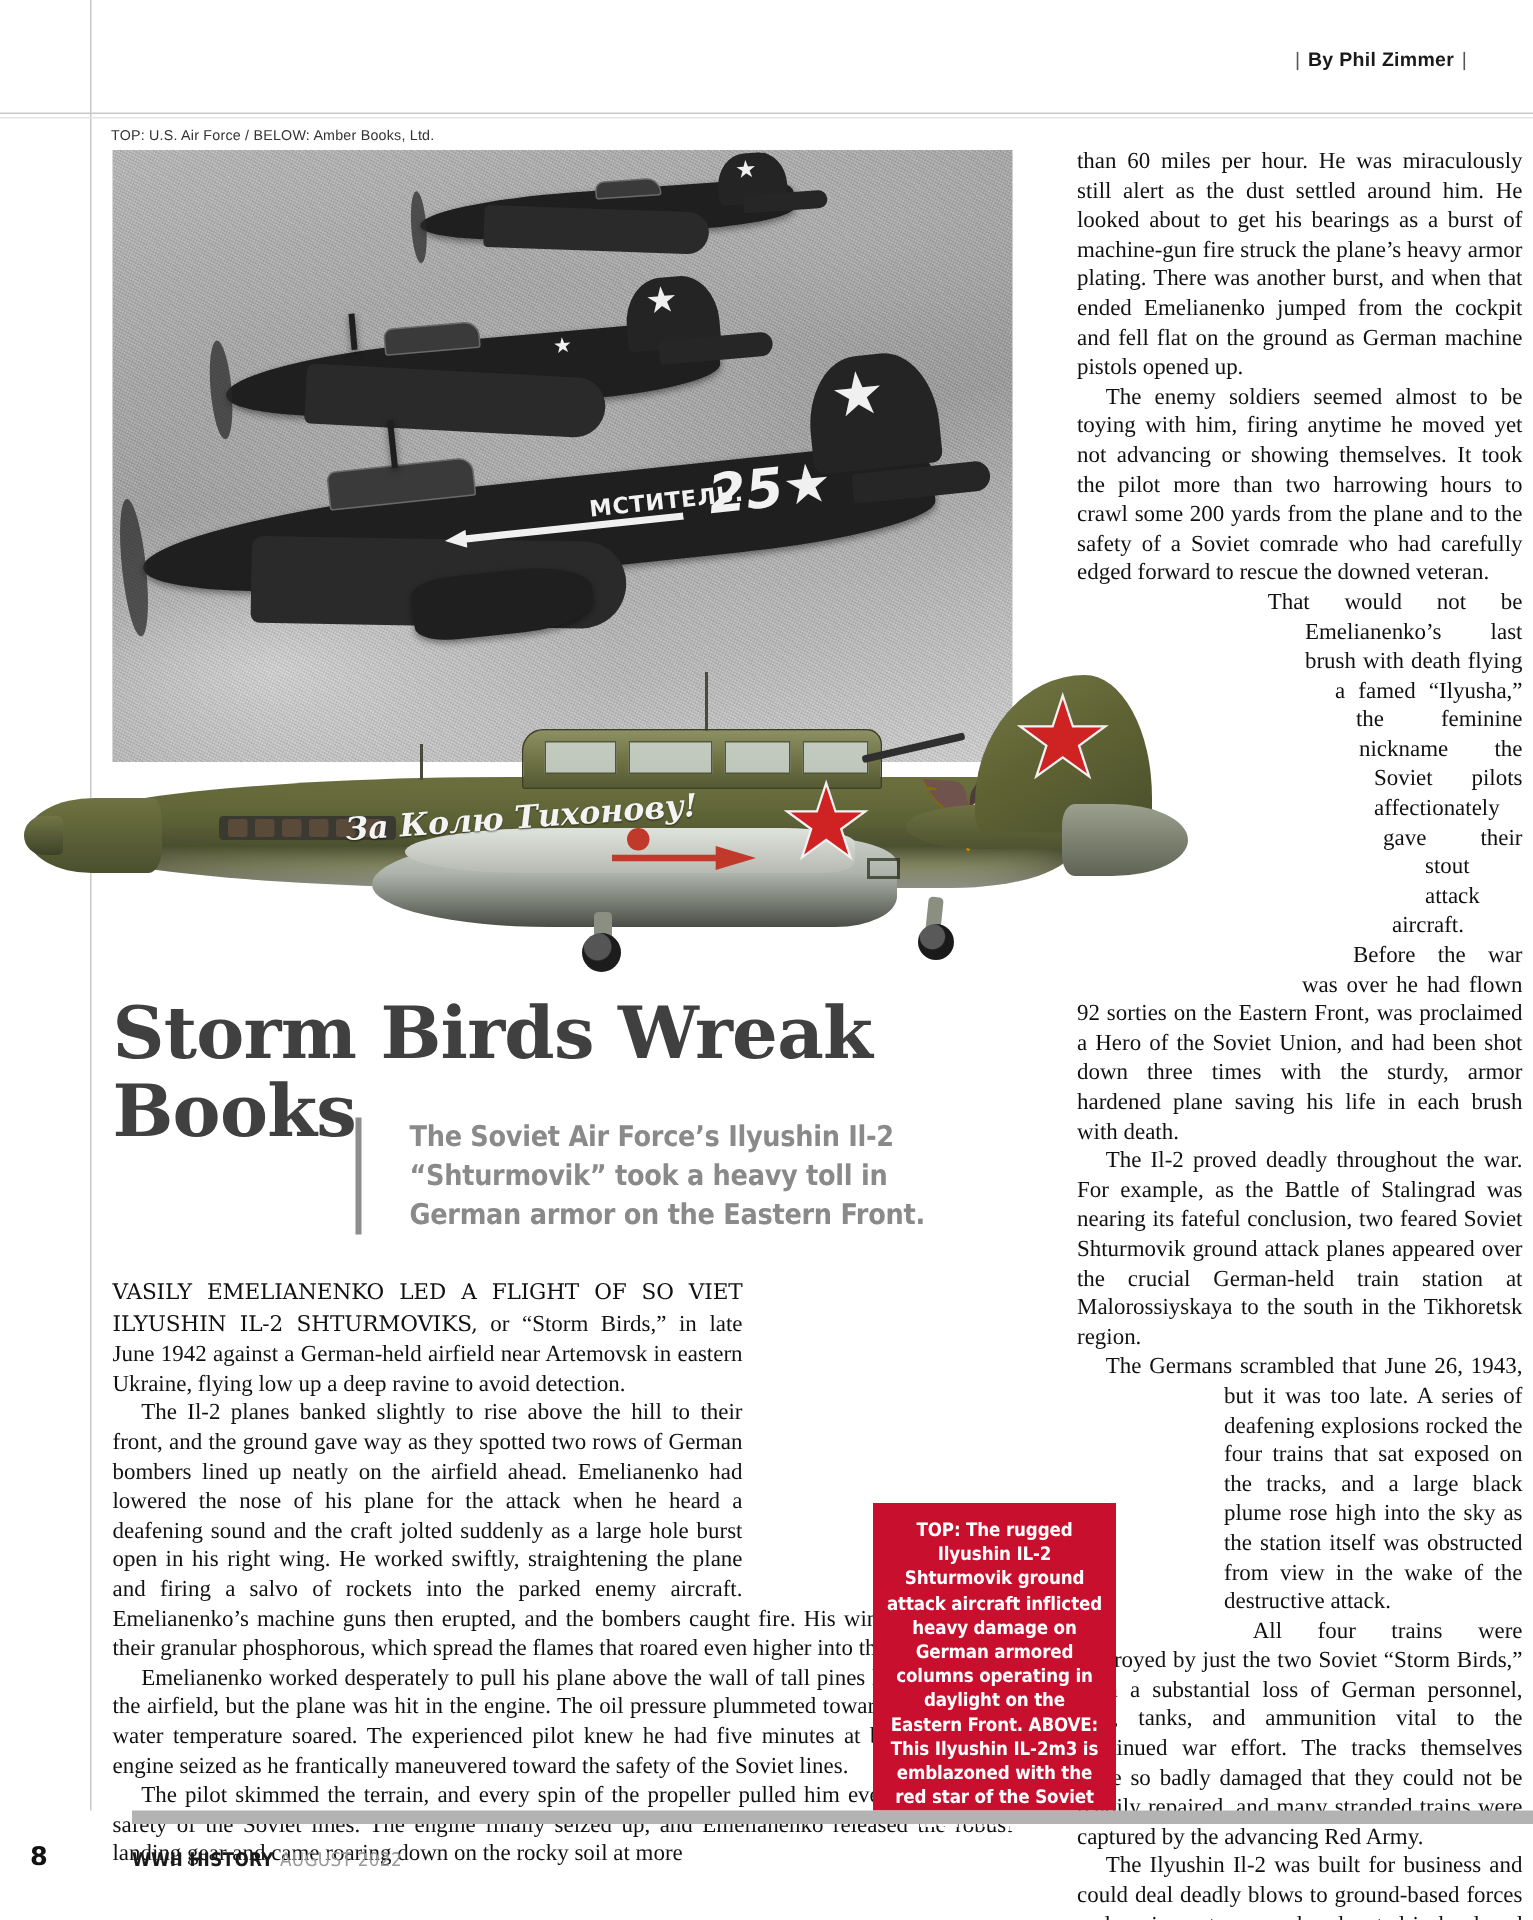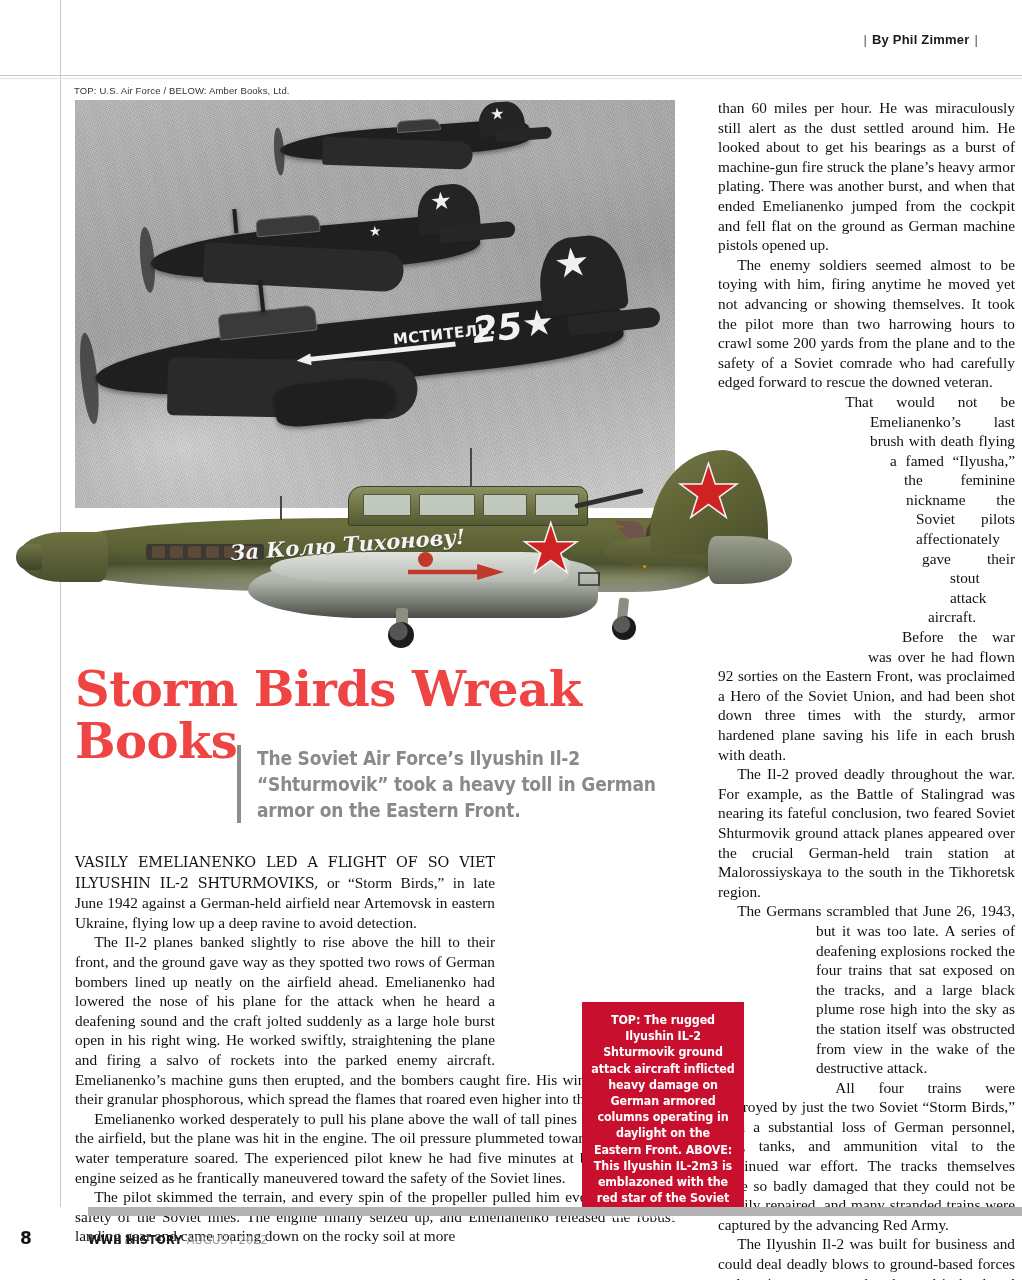--- a/index.html
+++ b/index.html
@@ -245,26 +245,26 @@
   }
 
   
   #headline-block { position:absolute; left:75px; top:663px; width:600px; }
   #headline {
     font-family:"DejaVu Serif", serif;
     font-weight:700;
     font-size:48px;
     line-height:52px;
     letter-spacing:-0.5px;
-    color:#ef4444;
+    color:#404040;
     margin:0;
   }
   #deck-wrap {
     position:absolute; left:237px; top:745px; width:430px;
-    padding-left:16px;
+    padding-left:32px;
     border-left:4px solid #8d8d8d;
   }
   #deck {
     font-family:"DejaVu Sans Condensed","DejaVu Sans", sans-serif;
     font-weight:700;
     font-size:19px;
     line-height:26px;
     color:#8a8a8a;
     margin:0;
     letter-spacing:-0.2px;

